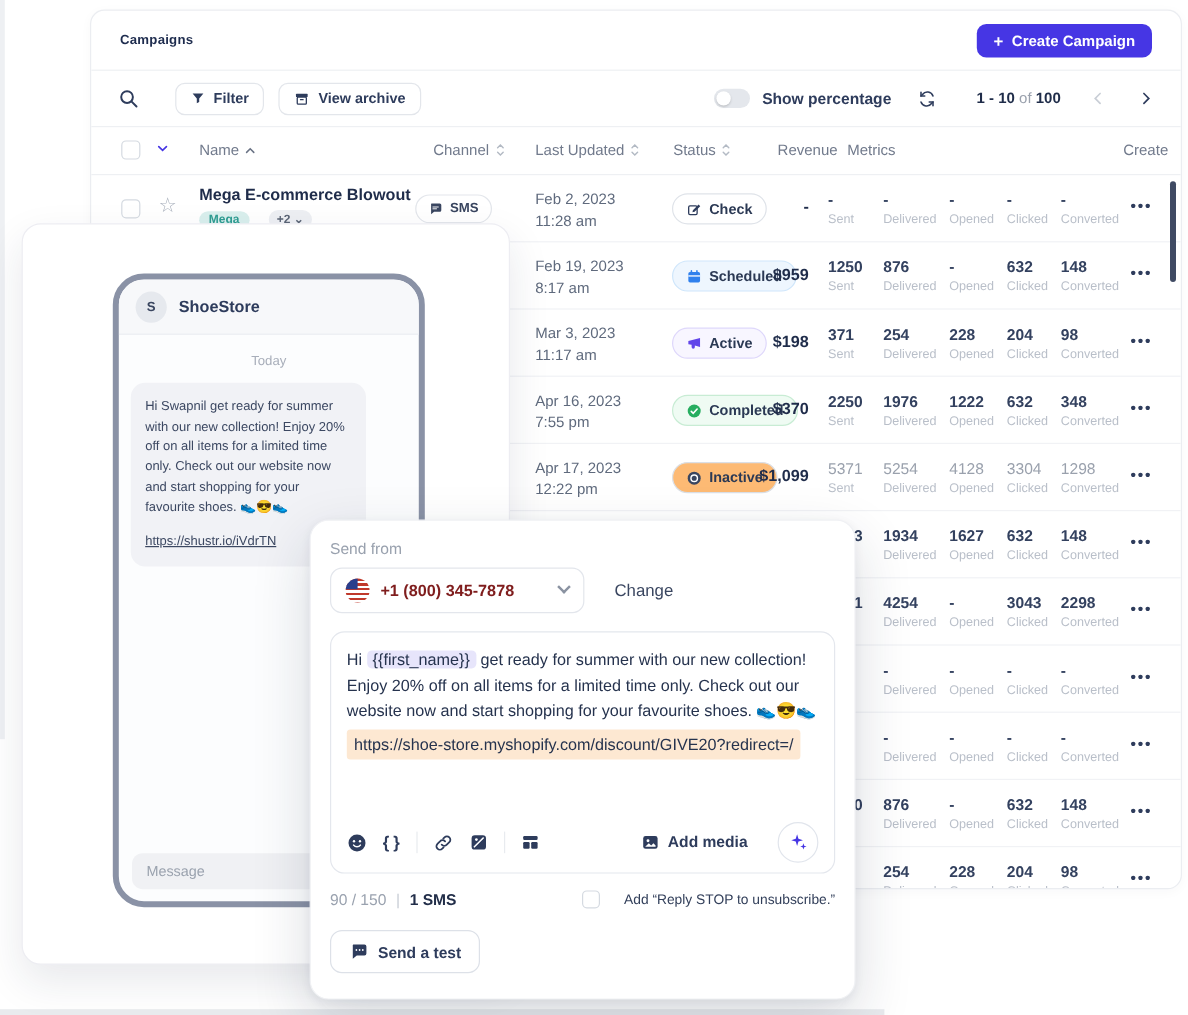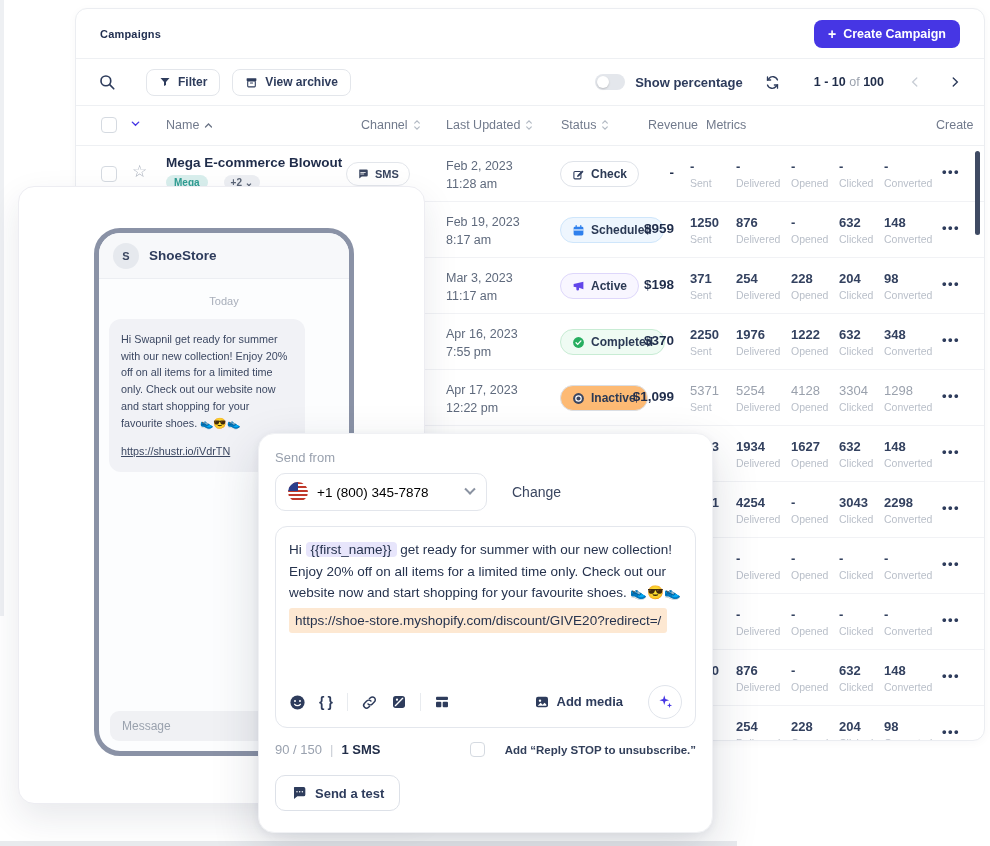--- a/index.html
+++ b/index.html
@@ -70,37 +70,37 @@
   .bubble a { display:inline-block; margin-top:12px; color:#3c4862; text-decoration:underline; }
   .msg-input { position:absolute; left:11px; right:11px; bottom:10px; height:30px; background:#f0f1f4; border-radius:9px; font-size:12px; color:#9aa2ae; line-height:30px; padding-left:12px; }
 
   
   #compose { left:258px; top:433px; width:455px; height:400px; background:#fff; border:1px solid #f0f1f4; border-radius:16px; padding:16px; z-index:3; box-shadow:0 18px 48px rgba(25,35,65,.16), 0 2px 8px rgba(25,35,65,.06); }
   .sf-label { font-size:13px; color:#99a1ae; }
   .sf-row { margin-top:8px; display:flex; align-items:center; gap:25px; }
   .select { width:212px; height:38px; border:1.5px solid #e3e6ec; border-radius:10px; display:flex; align-items:center; gap:9px; padding:0 12px; cursor:pointer; background:#fff; }
   .flag { width:20px; height:20px; border-radius:50%; background:repeating-linear-gradient(180deg,#c0392b 0 2px,#fff 2px 4px); position:relative; overflow:hidden; flex:none; }
   .flag::after { content:""; position:absolute; left:0; top:0; width:10px; height:9px; background:#2a3e8c; }
-  .sf-num { flex:1; font-size:13.5px; font-weight:400; color:#000000; white-space:nowrap; }
+  .sf-num { flex:1; font-size:13.5px; font-weight:700; color:#7f1d1d; white-space:nowrap; }
   .sel-chev { width:8px; height:8px; border-right:2px solid #8a92a1; border-bottom:2px solid #8a92a1; transform:rotate(45deg) translate(-2px,-2px); }
   .change { font-size:14px; font-weight:500; color:#3a4660; cursor:pointer; }
   .editor { margin-top:15px; height:202px; border:1.5px solid #e4e7ed; border-radius:12px; position:relative; padding:12px 13px; font-size:13.5px; line-height:1.6; color:#26334e; }
   .merge { background:#e7e5fb; border-radius:4px; padding:0 5px; }
   .hl-link { display:inline-block; background:#fde8d2; border-radius:3px; padding:2px 6px; margin-top:4px; }
   .ed-toolbar { position:absolute; left:13px; right:13px; bottom:9px; height:32px; display:flex; align-items:center; gap:13px; }
   .ed-ic { display:inline-flex; cursor:pointer; align-items:center; }
   .braces { font-size:14px; font-weight:700; color:#2e3c5c; letter-spacing:1px; cursor:pointer; }
   .vdiv { width:1px; height:18px; background:#e8ebef; }
   .add-media { display:inline-flex; align-items:center; gap:7px; font-size:13px; font-weight:600; color:#2e3c5c; cursor:pointer; }
   .sparkle-btn { margin-left:12px; width:34px; height:34px; border-radius:50%; border:1.5px solid #e1e5ec; background:#fff; display:flex; align-items:center; justify-content:center; cursor:pointer; }
   .counter-row { margin-top:14px; display:flex; align-items:flex-start; justify-content:space-between; }
   .cnt-left { display:flex; align-items:center; gap:8px; font-size:13px; color:#9aa2af; }
   .cnt-left .bar { color:#c8cdd5; }
   .cnt-left .sms { color:#222e49; font-weight:700; }
-  .unsub { display:flex; align-items:center; gap:20px; font-size:11.5px; color:#323f5a;font-weight:bold; }
+  .unsub { display:flex; align-items:center; gap:20px; font-size:11.5px; color:#323f5a; }
   .unsub .cb { width:15px; height:15px; }
   .btn-test { margin-top:18px; display:inline-flex; align-items:center; gap:8px; height:36px; padding:0 15px; border:1.5px solid #dde1e8; border-radius:10px; background:#fff; font-size:13px; font-weight:600; color:#2e3c5c; font-family:inherit; cursor:pointer; }
 
   svg { display:block; }
 </style>
 </head>
 <body>
 
 <div id="stage">
 

